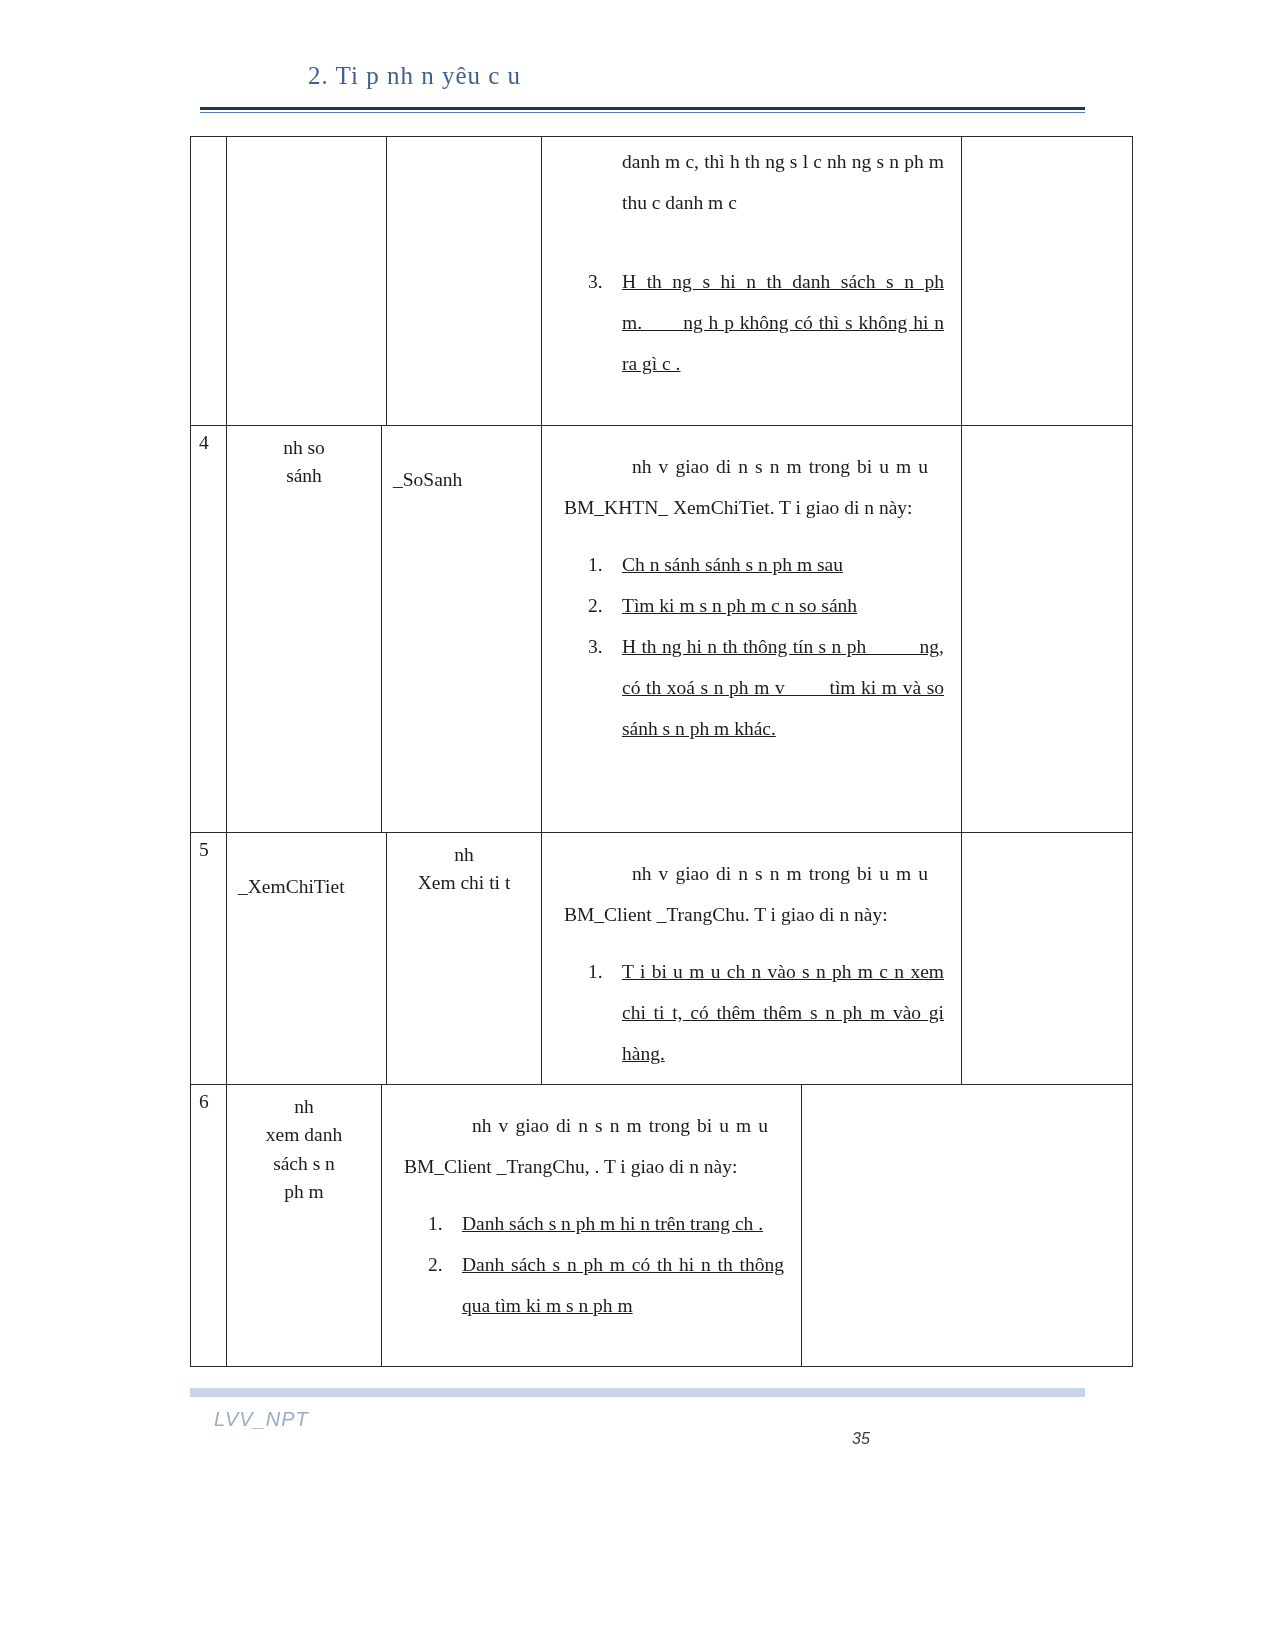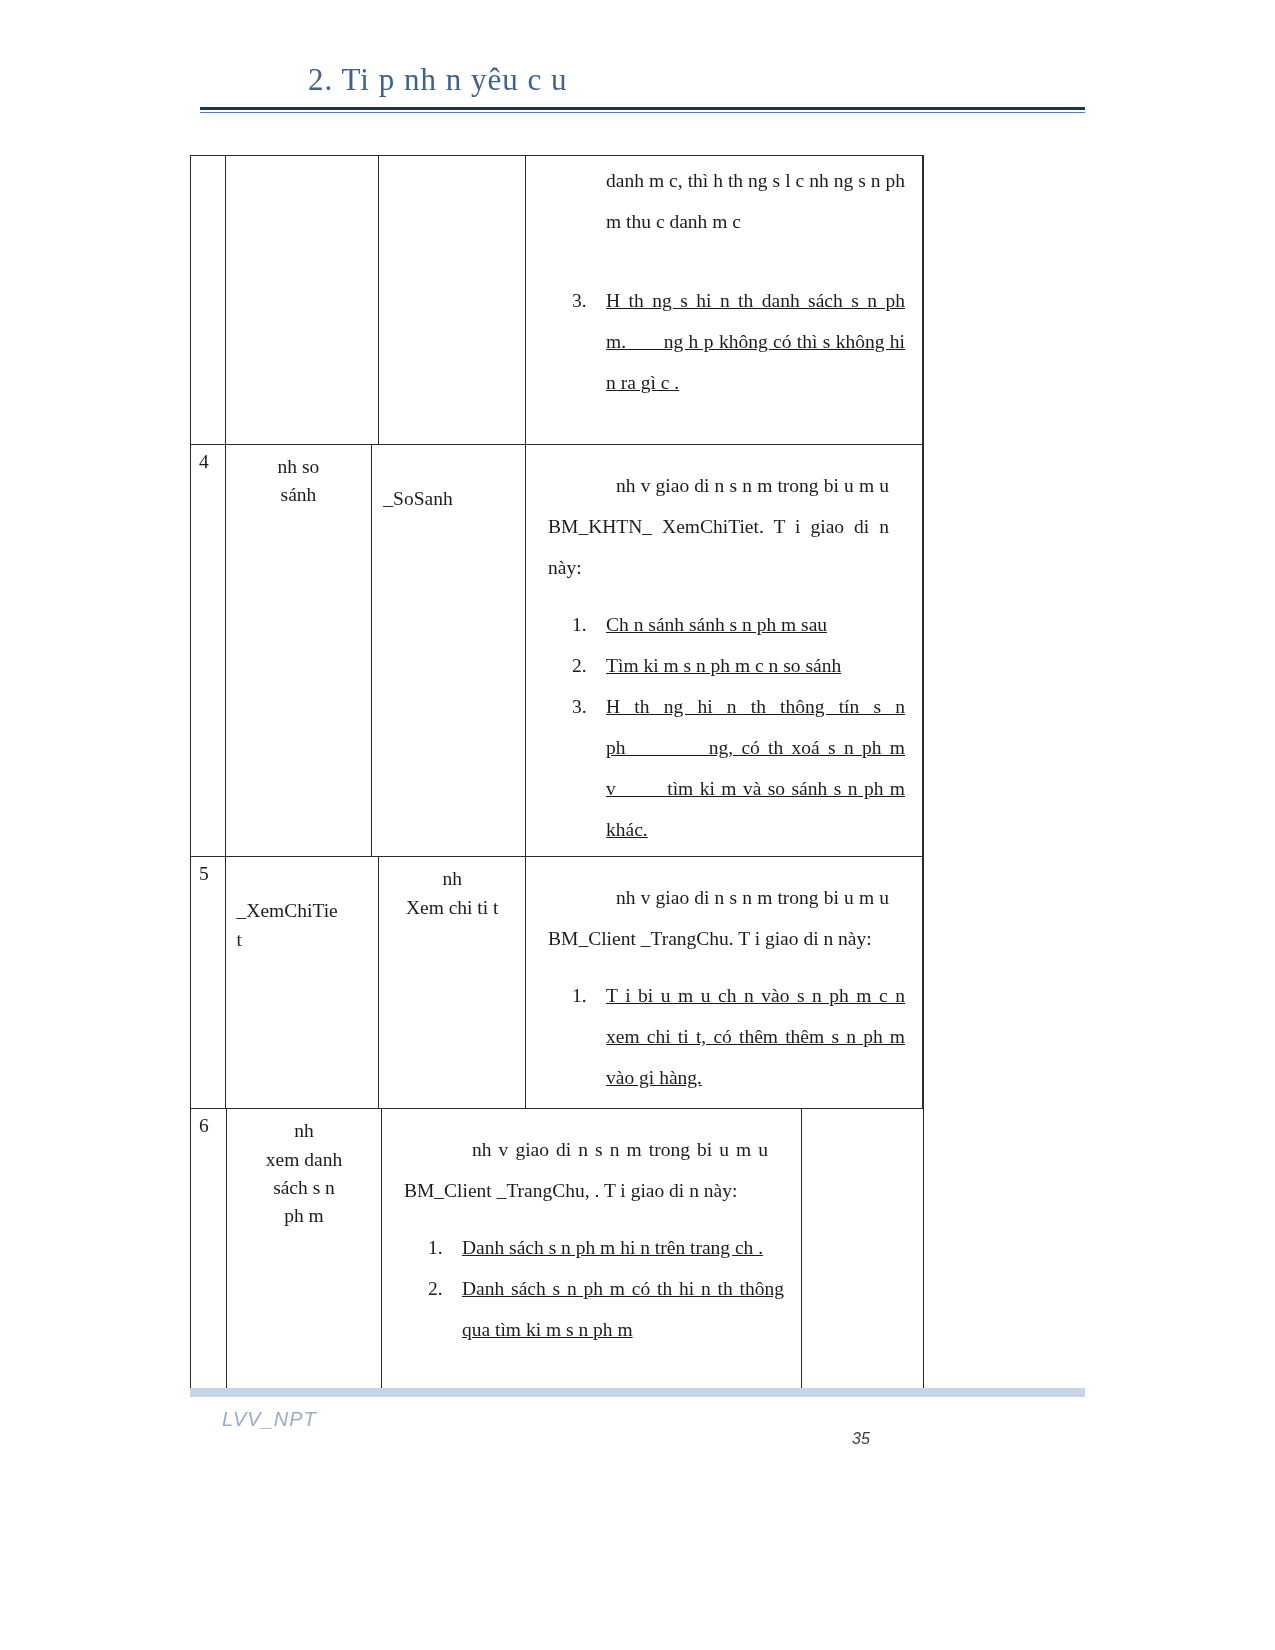--- a/index.html
+++ b/index.html
@@ -7,36 +7,36 @@
     position:relative;
     width:1275px;height:1650px;
     background:#ffffff;
     font-family:"Liberation Serif", serif;
     color:#1c1c1c;
     overflow:hidden;
   }
   
   .doc-title{
     position:absolute;left:308px;top:62px;
-    font-size:31px;color:#3f618f;
+    font-size:25px;color:#3f618f;
     font-family:"Liberation Serif", serif;
     letter-spacing:1px;
   }
   .header-rule{
     position:absolute;left:200px;top:107px;
     width:885px;height:3px;background:#17365d;
   }
   .header-rule-thin{
     position:absolute;left:200px;top:112px;
     width:885px;height:1px;background:#5a7bb0;
   }
   
   .tbl{
-    position:absolute;left:190px;top:155px;
-    width:734px;
+    position:absolute;left:190px;top:136px;
+    width:943px;
     border:1px solid #2b2b2b;
     box-sizing:border-box;
     font-size:19.5px;
   }
   .trow{display:flex;box-sizing:border-box;}
   .trow + .trow{border-top:1px solid #2b2b2b;}
   .trow-0{min-height:288px;}
   .trow-1{min-height:407px;}
   .trow-2{min-height:252px;}
   .trow-3{min-height:282px;}
@@ -53,21 +53,21 @@
   .item{display:flex;margin-left:40px;}
   .item .n{width:34px;flex:none;}
   .item .t{flex:1;text-align:justify;text-decoration:underline;}
   .trow-0 .item{margin-top:38px;}
   
   .footer-bar{
     position:absolute;left:190px;top:1388px;
     width:895px;height:9px;background:#c6d5e8;
   }
   .doc-id{
-    position:absolute;left:222px;top:1408px;
+    position:absolute;left:214px;top:1408px;
     font-family:"Liberation Sans", sans-serif;
     font-style:italic;font-size:20px;color:#9aadc8;
     letter-spacing:1px;
   }
   .page-num{
     position:absolute;left:852px;top:1430px;
     font-family:"Liberation Sans", sans-serif;
     font-size:16px;color:#3a3a3a;font-style:italic;
   }
 </style>

